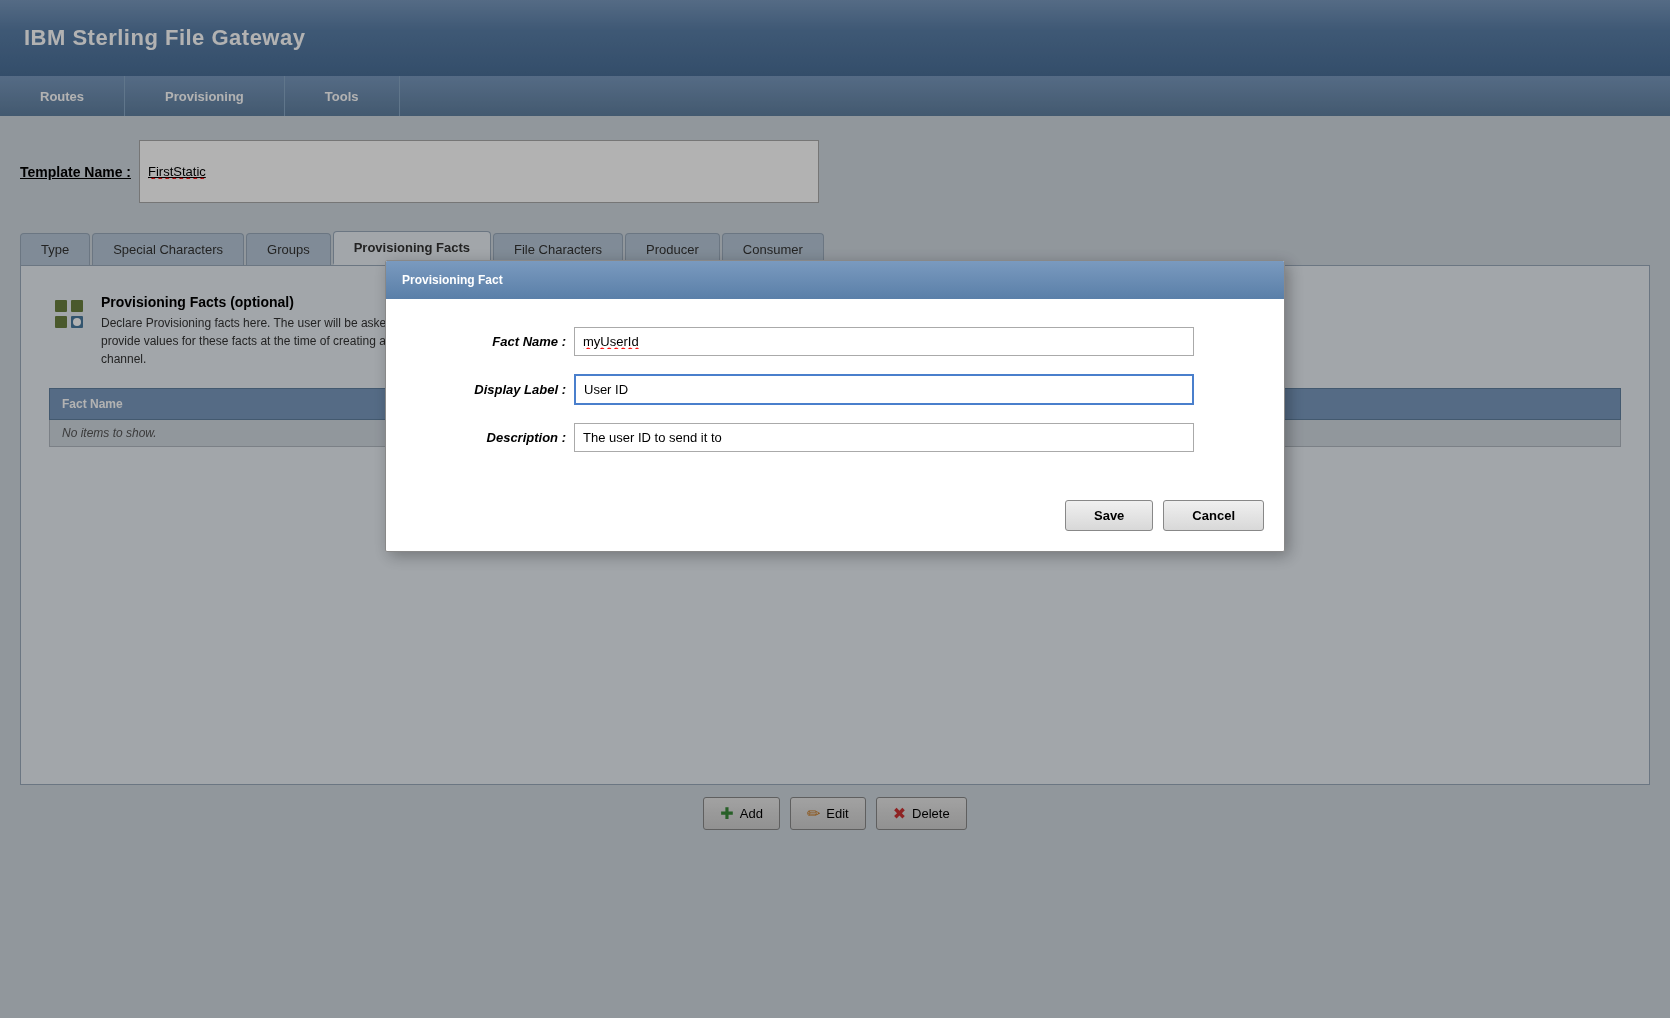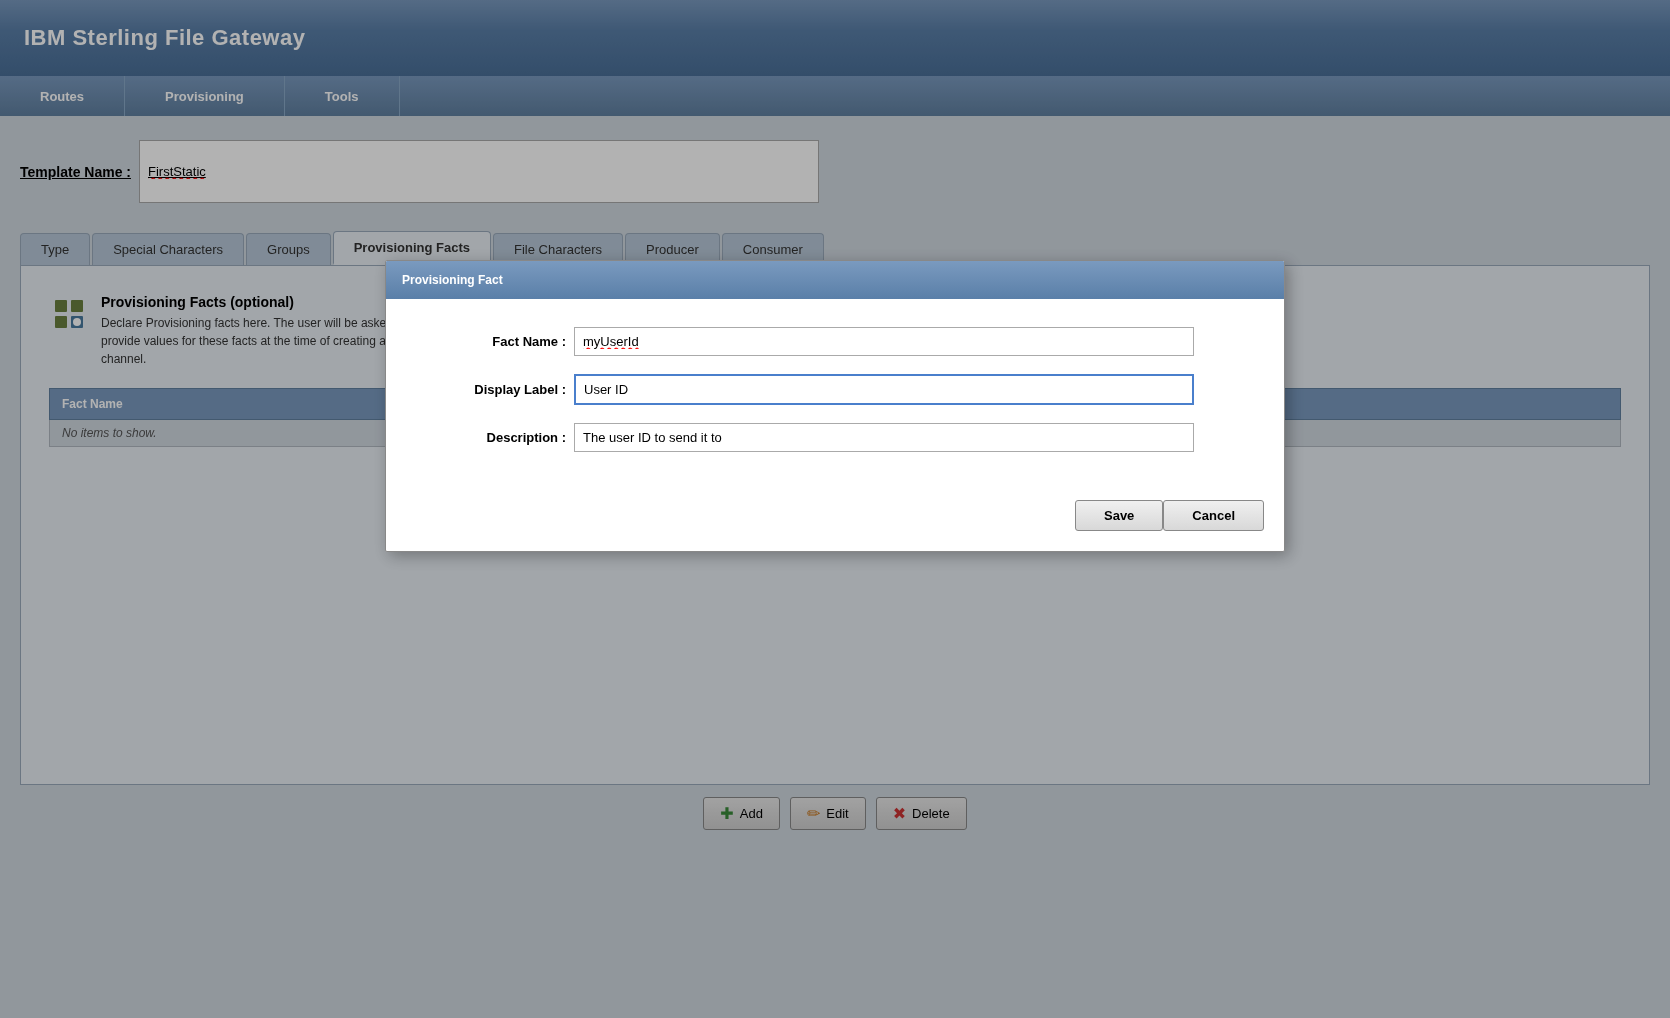--- a/index.html
+++ b/index.html
@@ -218,37 +218,39 @@
       align-items: center;
       margin-bottom: 18px;
     }
     .form-label {
       font-weight: bold;
       font-size: 13px;
       text-align: right;
       width: 160px;
       margin-right: 8px;
       flex-shrink: 0;
+      font-style: italic;
     }
     .form-input {
       border: 1px solid #aaa;
       padding: 6px 8px;
       font-size: 13px;
       width: 620px;
       outline: none;
     }
     .form-input.focused {
       border: 2px solid #4a7fcc;
     }
     .form-input.has-underline {
       text-decoration: underline wavy red;
     }
     .modal-footer {
       display: flex;
       justify-content: flex-end;
+      gap: 10px;
       padding: 10px 20px 20px;
     }
     .modal-btn {
       padding: 7px 28px;
       border: 1px solid #888;
       background: linear-gradient(180deg, #f0f0f0, #d8d8d8);
       border-radius: 3px;
       font-size: 13px;
       cursor: pointer;
       font-weight: bold;

